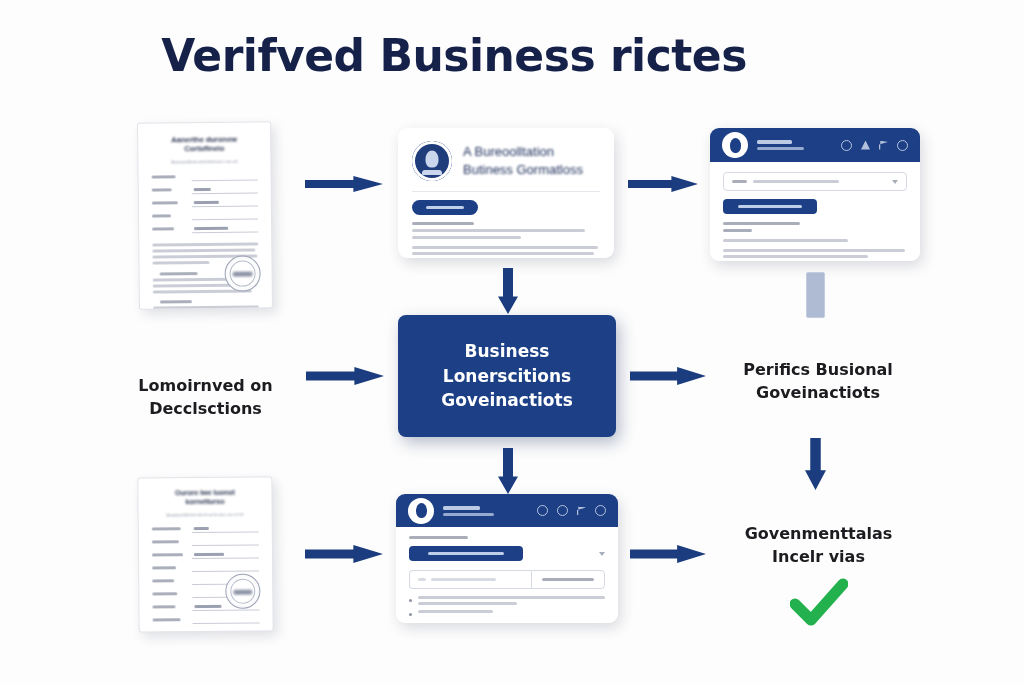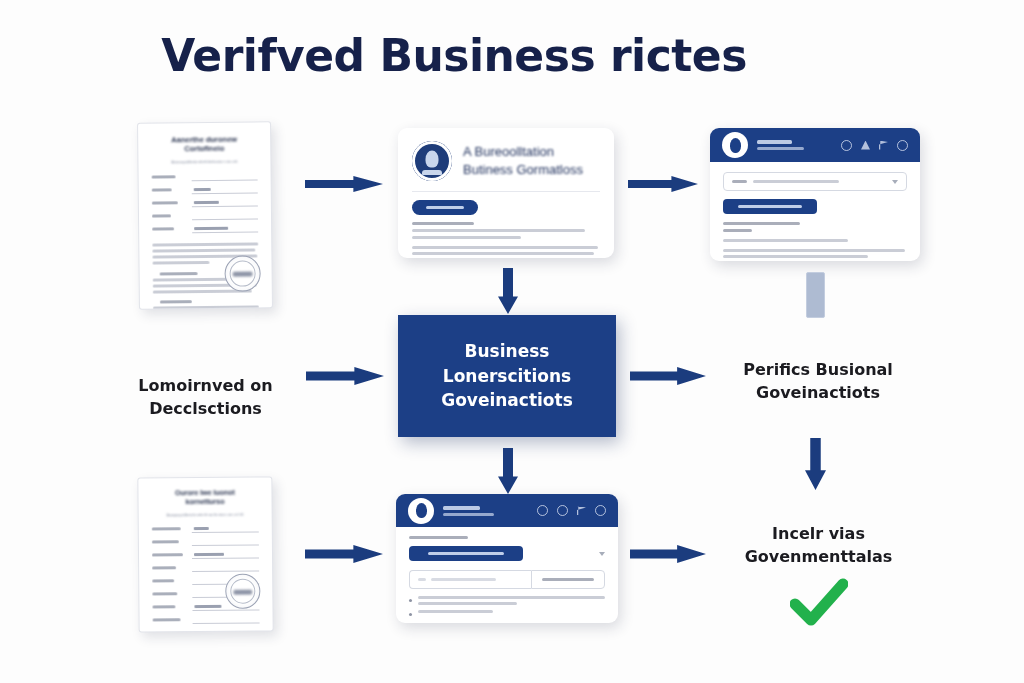--- a/index.html
+++ b/index.html
@@ -223,21 +223,21 @@
     background: #c9d6ec;
     border-radius: 3px 3px 1px 1px;
   }
 
   
   #hero-card {
     position: absolute;
     left: 398px; top: 315px;
     width: 218px; height: 122px;
     background: #1c3f86;
-    border-radius: 0;
+    border-radius: 8px;
     box-shadow: 4px 6px 16px rgba(20,40,90,0.30);
     display: flex;
     align-items: center;
     justify-content: center;
     text-align: center;
   }
   #hero-card .hero-text {
     color: #ffffff;
     font-size: 17px;
     font-weight: bold;
@@ -576,21 +576,21 @@
             <div class="tl" style="width:40%;"></div>
           </div>
         </div>
       </div>
     </div>
   </div>
 
   <div class="arrow-right" style="left:630px; top:545px; width:76px; height:18px;"></div>
 
   <div class="flow-label" style="left:726px; top:522px; width:185px;">
+    <div>Govenmenttalas</div>
     <div>Incelr vias</div>
-    <div>Govenmenttalas</div>
   </div>
 
   <svg id="success-check" viewBox="0 0 58 48">
     <path d="M5 26 L21 42 L53 6" fill="none" stroke="#22b14c" stroke-width="11" stroke-linecap="round" stroke-linejoin="round"></path>
   </svg>
 
 </div>
 
 </body></html>

